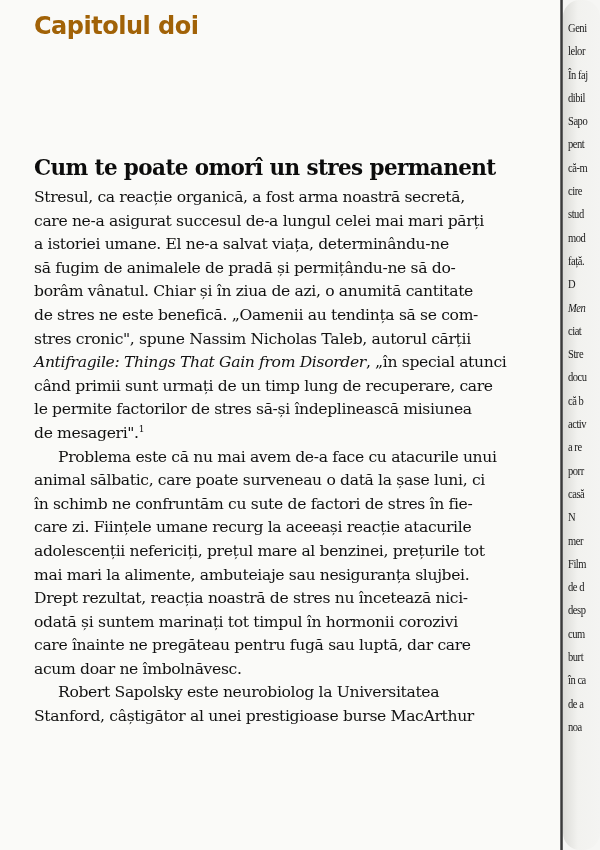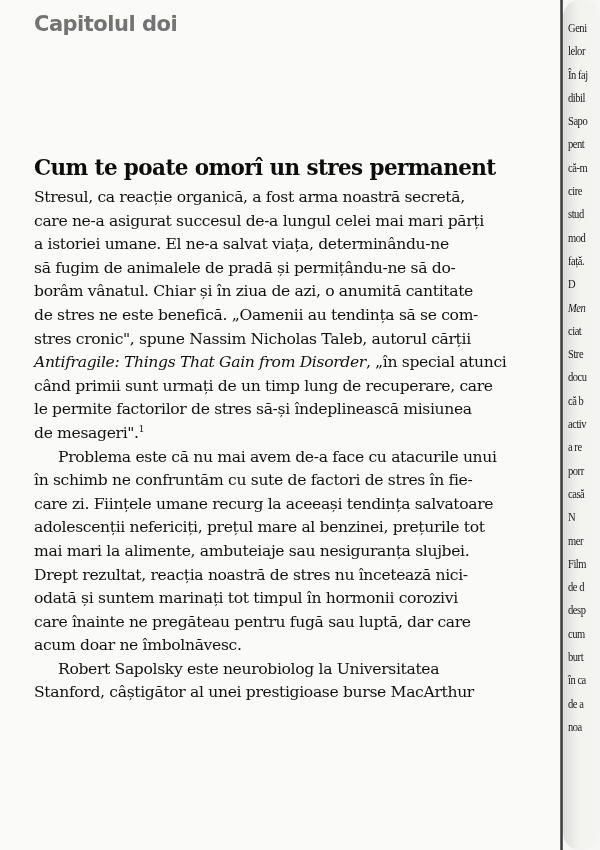--- a/index.html
+++ b/index.html
@@ -9,21 +9,21 @@
     font-family:"DejaVu Serif", "Liberation Serif", serif;
     color:#111;
   }
   .page {
     position:absolute; left:0; top:0; width:560px; height:850px;
     background:#fafaf8;
   }
   .chapter-label {
     position:absolute; left:34px; top:12px;
     font-family:"DejaVu Sans", sans-serif; font-weight:bold;
-    font-size:21px; letter-spacing:-0.5px; color:#737373;
+    font-size:24px; letter-spacing:-0.5px; color:#a16207;
   }
   .chapter-title {
     position:absolute; left:34px; top:116px;
     font-family:"DejaVu Serif", serif; font-weight:bold;
     font-size:21.5px; letter-spacing:-0.6px; color:#0c0c0c;
     white-space:nowrap;
     margin-top:39px;
   }
   .body-text {
     position:absolute; left:34px; top:186px; width:504px;
@@ -68,22 +68,23 @@
       <span class="line">borâm vânatul. Chiar și în ziua de azi, o anumită cantitate</span>
       <span class="line">de stres ne este benefică. „Oamenii au tendința să se com-</span>
       <span class="line">stres cronic", spune Nassim Nicholas Taleb, autorul cărții</span>
       <span class="line"><span class="ital">Antifragile: Things That Gain from Disorder</span><span>, „în special atunci</span></span>
       <span class="line">când primii sunt urmați de un timp lung de recuperare, care</span>
       <span class="line">le permite factorilor de stres să-și îndeplinească misiunea</span>
       <span class="line"><span>de mesageri".</span><sup>1</sup></span>
     </div>
     <div>
       <span class="line indent">Problema este că nu mai avem de-a face cu atacurile unui</span>
+      <span class="line">animal sălbatic, care poate surveneau o dată la șase luni, ci</span>
       <span class="line">în schimb ne confruntăm cu sute de factori de stres în fie-</span>
-      <span class="line">care zi. Ființele umane recurg la aceeași tendința salvatoare</span>
+      <span class="line">care zi. Ființele umane recurg la aceeași reacție atacurile</span>
       <span class="line">adolescenții nefericiți, prețul mare al benzinei, prețurile tot</span>
       <span class="line">mai mari la alimente, ambuteiaje sau nesiguranța slujbei.</span>
       <span class="line">Drept rezultat, reacția noastră de stres nu încetează nici-</span>
       <span class="line">odată și suntem marinați tot timpul în hormonii corozivi</span>
       <span class="line">care înainte ne pregăteau pentru fugă sau luptă, dar care</span>
       <span class="line">acum doar ne îmbolnăvesc.</span>
     </div>
     <div>
       <span class="line indent">Robert Sapolsky este neurobiolog la Universitatea</span>
       <span class="line">Stanford, câștigător al unei prestigioase burse MacArthur</span>

